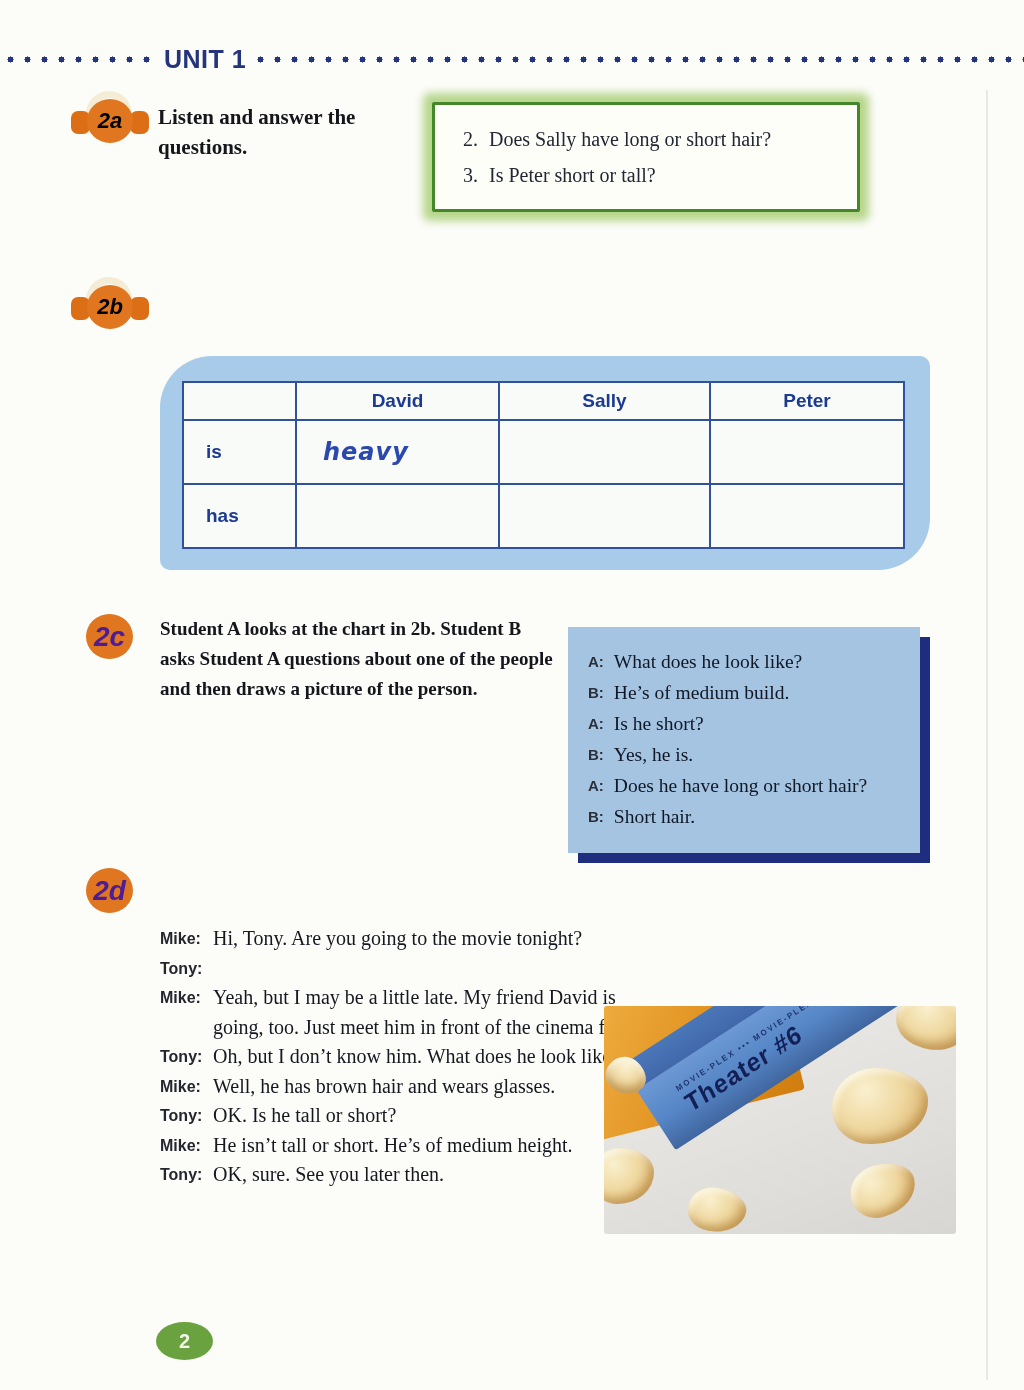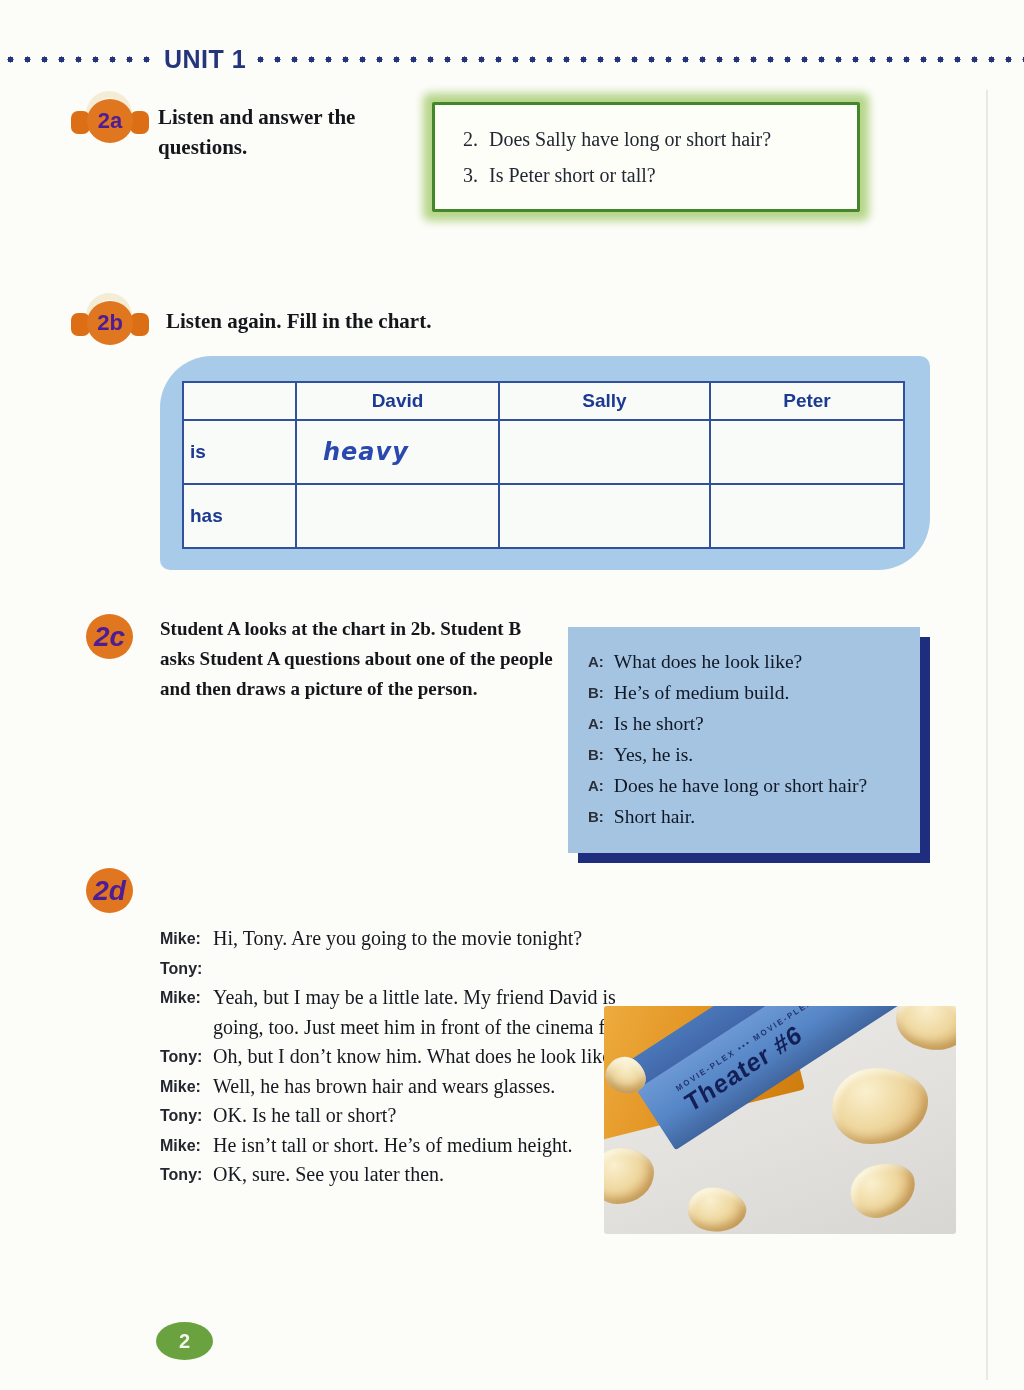--- a/index.html
+++ b/index.html
@@ -19,49 +19,49 @@
   .dots.right { flex:1; margin-right:0; }
   #unit-label { font-family:"Liberation Sans", sans-serif; font-weight:700; font-size:25px; letter-spacing:0.5px; color:#25357c; margin:0 10px 0 8px; }
 
   
   .audio-badge { position:relative; width:80px; height:58px; flex:none; }
   .ab-band  { position:absolute; left:16px; top:1px; width:46px; height:27px; border:7px solid #f4ecd4; border-bottom:none; border-radius:46px 46px 0 0; }
   .ab-muff  { position:absolute; top:21px; width:19px; height:23px; background:#dc6f16; border-radius:7px; }
   .ab-muff.ml { left:1px; } .ab-muff.mr { right:1px; }
   .ab-circle { position:absolute; left:17px; top:9px; width:46px; height:44px; background:#e0761f; border-radius:50%;
                display:flex; align-items:center; justify-content:center;
-               font-family:"Liberation Sans", sans-serif; font-weight:700; font-size:22px; color:#4c1d95; }
+               font-family:"Liberation Sans", sans-serif; font-style:italic; font-weight:700; font-size:22px; color:#000000; }
 
   
   .circle-badge { width:47px; height:45px; background:#e0761f; border-radius:50%; flex:none;
                   display:flex; align-items:center; justify-content:center;
                   font-family:"Liberation Sans", sans-serif; font-style:italic; font-weight:700; font-size:28px; color:#4c1d95; }
 
   .sec-title { font-weight:700; font-size:21px; line-height:30px; color:#14161c; }
 
   
   #sec-2a { position:absolute; left:70px; top:90px; display:flex; gap:8px; }
   #sec-2a .sec-title { width:220px; margin-top:12px; }
   #question-box { position:absolute; left:432px; top:102px; width:428px;
                   background:#fdfef8; border:3px solid #44872a; border-radius:2px;
                   box-shadow:0 0 8px 9px #b7d68b; padding:16px 12px 16px 28px; }
   .q-line { font-size:20px; line-height:36px; color:#232733; }
   .q-num  { margin-right:11px; }
 
   
-  #sec-2b { position:absolute; left:70px; top:292px; display:flex; gap:16px;justify-content:center; }
+  #sec-2b { position:absolute; left:70px; top:276px; display:flex; gap:24px;justify-content:center; }
   #sec-2b .sec-title { margin-top:14px; }
 
   #blue-panel { position:absolute; left:160px; top:356px; width:770px; height:214px;
                 background:#a7cbe8; border-radius:52px 10px 52px 10px; }
   #chart-table { position:absolute; left:182px; top:381px; border-collapse:collapse; table-layout:fixed;border-radius:15px; }
   #chart-table th, #chart-table td { border:2px solid #31519c; background:#f9fbf8; }
   #chart-table th { height:38px; font-family:"Liberation Sans", sans-serif; font-weight:700; font-size:19px; color:#1c3a92; text-align:center; }
   #chart-table td { height:64px; vertical-align:middle; }
-  .row-label { width:113px; font-family:"Liberation Sans", sans-serif; font-weight:700; font-size:19px; color:#1c3a92; padding-left:6px; }
+  .row-label { width:113px; font-family:"Liberation Sans", sans-serif; font-weight:700; font-size:19px; color:#1c3a92; padding-left:22px; }
   .cell-david { width:203px; } .cell-sally { width:211px; } .cell-peter { width:194px; }
   .hand { font-family:"DejaVu Sans", sans-serif; font-style:italic; font-weight:600; font-size:24px; letter-spacing:1px; color:#2a48ad; padding-left:26px; }
 
   
   #sec-2c { position:absolute; left:86px; top:614px; display:flex; gap:27px; }
   #sec-2c p { width:395px; font-weight:700; font-size:19px; line-height:30px; color:#14161c; }
   #dialog-box { position:absolute; left:568px; top:627px; width:352px;
                 background:#a4c4e2; box-shadow:10px 10px 0 0 #1e2d7d;
                 padding:19px 10px 21px 20px; }
   .d-line { display:flex; gap:10px; }
@@ -135,21 +135,20 @@
   </div>
 </div>
 
 <div id="sec-2b">
   <div class="audio-badge">
     <div class="ab-band"></div>
     <div class="ab-muff ml"></div>
     <div class="ab-muff mr"></div>
     <div class="ab-circle">2b</div>
   </div>
-  <div class="sec-title">Listen again. Fill in the chart.</div>
 </div>
 
 <div id="blue-panel"></div>
 <table id="chart-table">
   <tbody>
       <tr>
     <th class="row-label"></th>
     <th class="cell-david">David</th>
     <th class="cell-sally">Sally</th>
     <th class="cell-peter">Peter</th>

